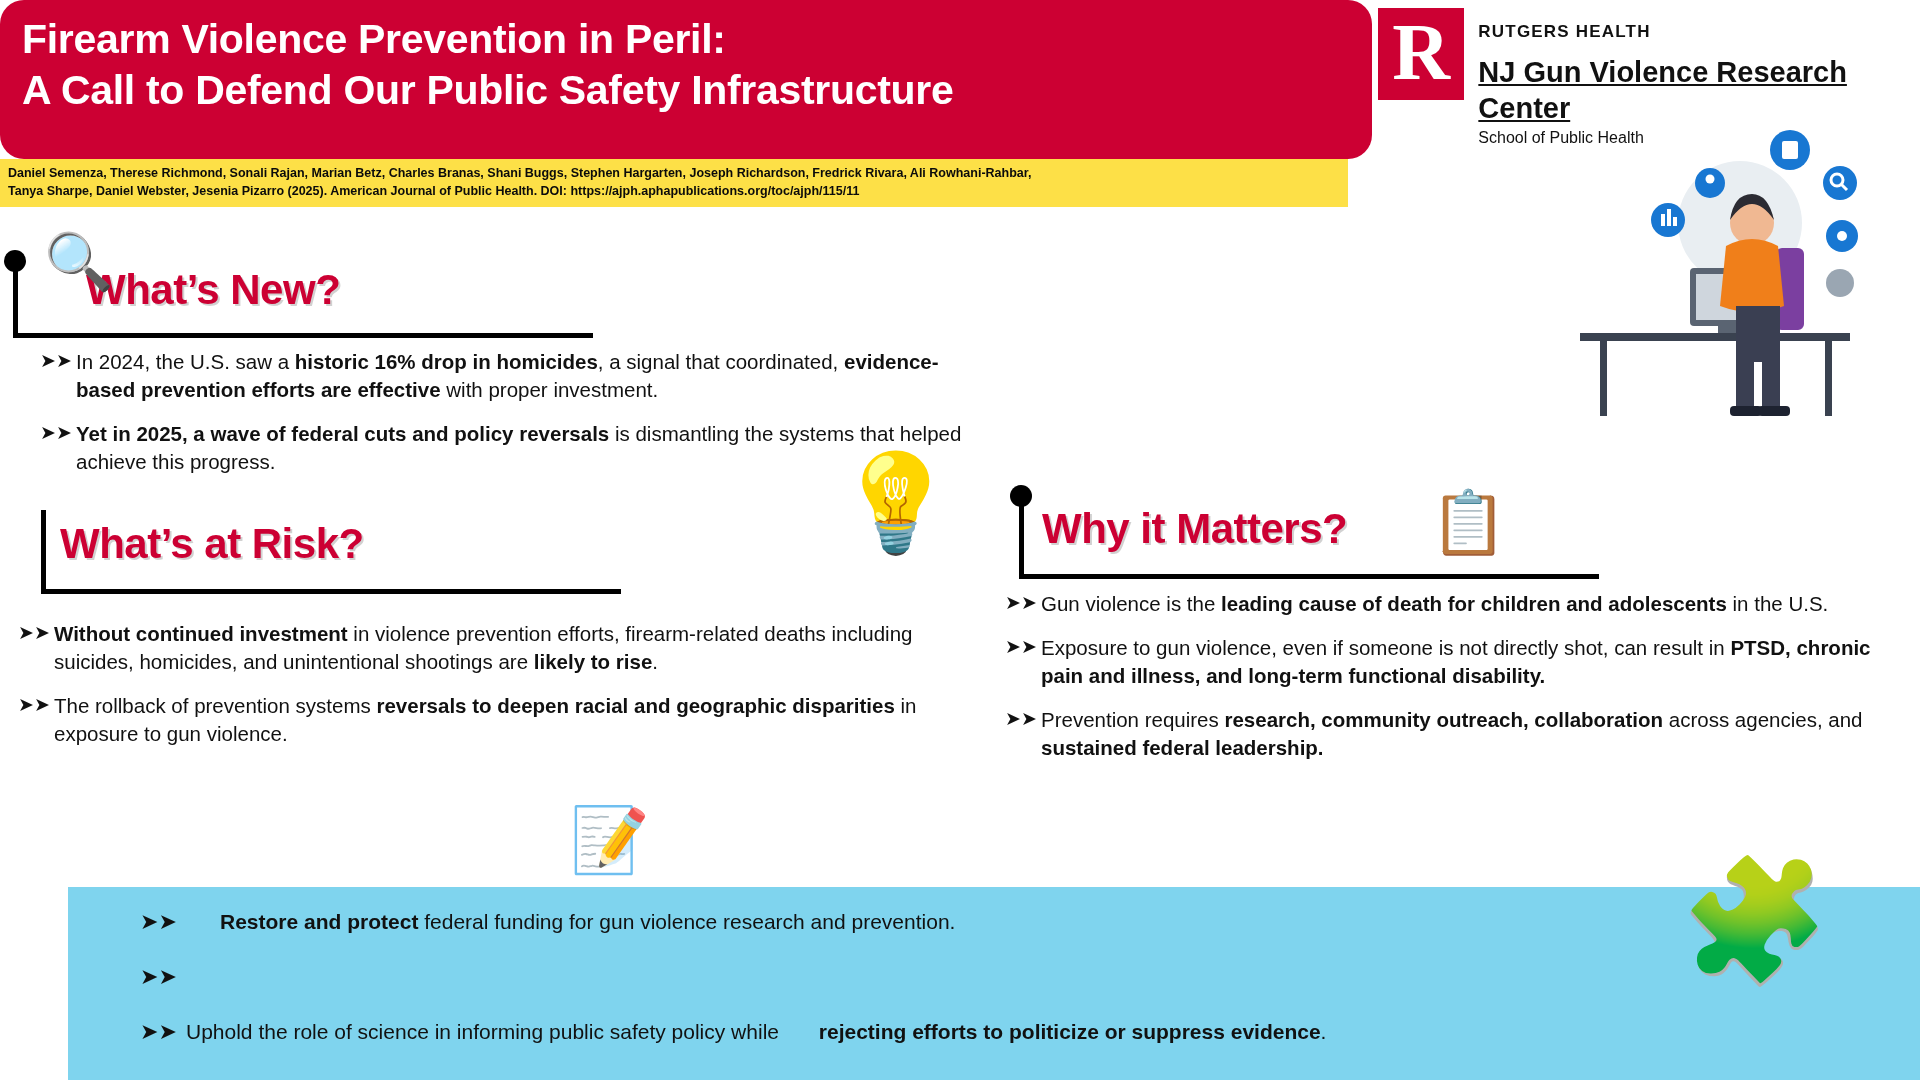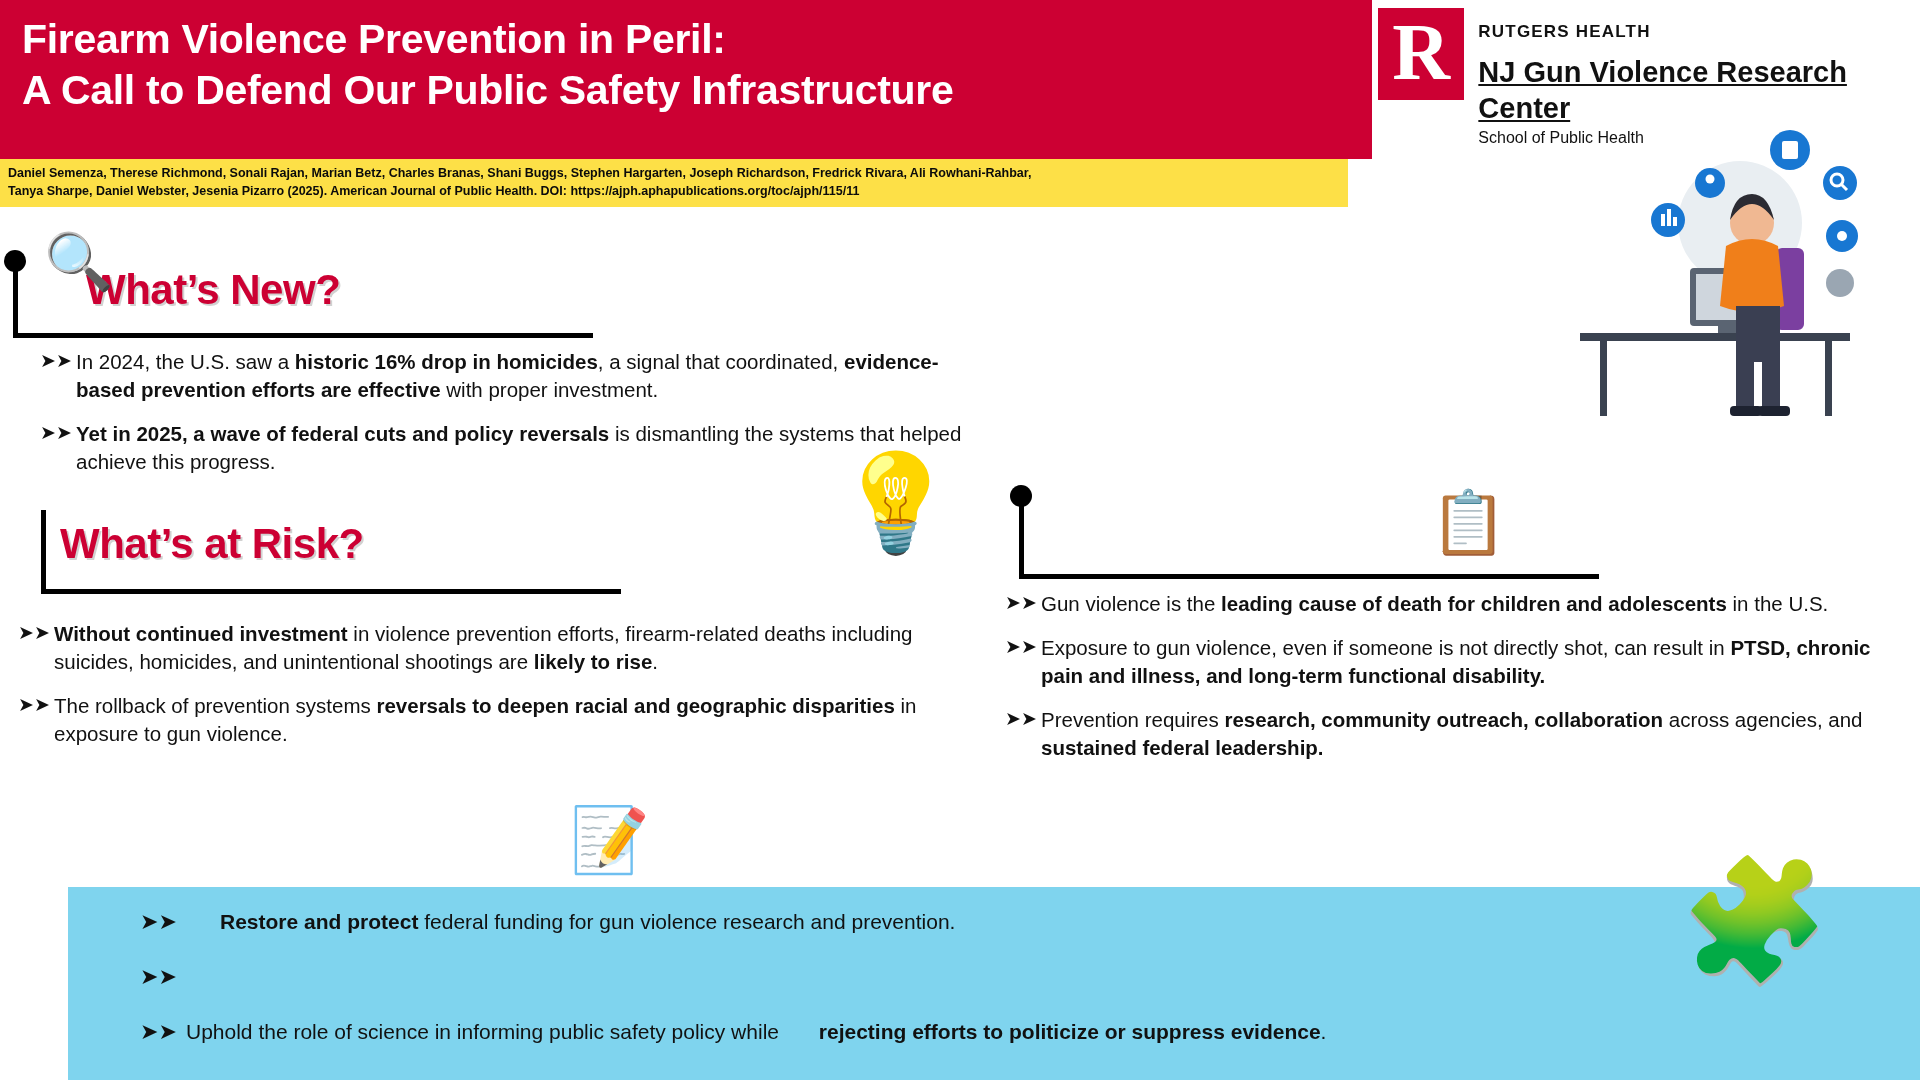--- a/index.html
+++ b/index.html
@@ -9,20 +9,21 @@
     font-family: "Liberation Sans", sans-serif;
     overflow: hidden;
   }
   .poster { position: relative; width: 1920px; height: 1080px; background: #fff; }
 
   
   .title-banner {
     position: absolute; left: 0; top: 0; width: 1372px; height: 159px;
     background: #cc0033;
     padding: 14px 7px 0 22px;
+    border-radius: 24px;
   }
   .title-line {
     color: #ffffff;
     font-weight: 700;
     font-size: 41px;
     line-height: 51px;
     letter-spacing: -0.3px;
     white-space: nowrap;
   }
   .authors-band {
@@ -191,20 +192,21 @@
     </div>
   </div>
 
   <span class="deco deco-bulb">💡</span>
 
   <div class="section" style="left:1010px; top:495px; width:620px;">
     <div class="head-rule" style="height:86px;">
       <span class="dot"></span>
       <span class="vline" style="height:84px;"></span>
       <span class="hline" style="top:79px; width:580px;"></span>
+      <span class="head-title" style="left:32px; top:10px;">Why it Matters?</span>
     </div>
   </div>
   <span class="deco deco-clip">📋</span>
 
   <div class="bullets" style="left:1005px; top:590px; width:905px;">
     <div class="bullet">
       <span class="arrow">➤➤</span>
       <span class="txt"><span>Gun violence is the </span><b>leading cause of death for children and adolescents</b><span> in the U.S.</span></span>
     </div>
     <div class="bullet">

